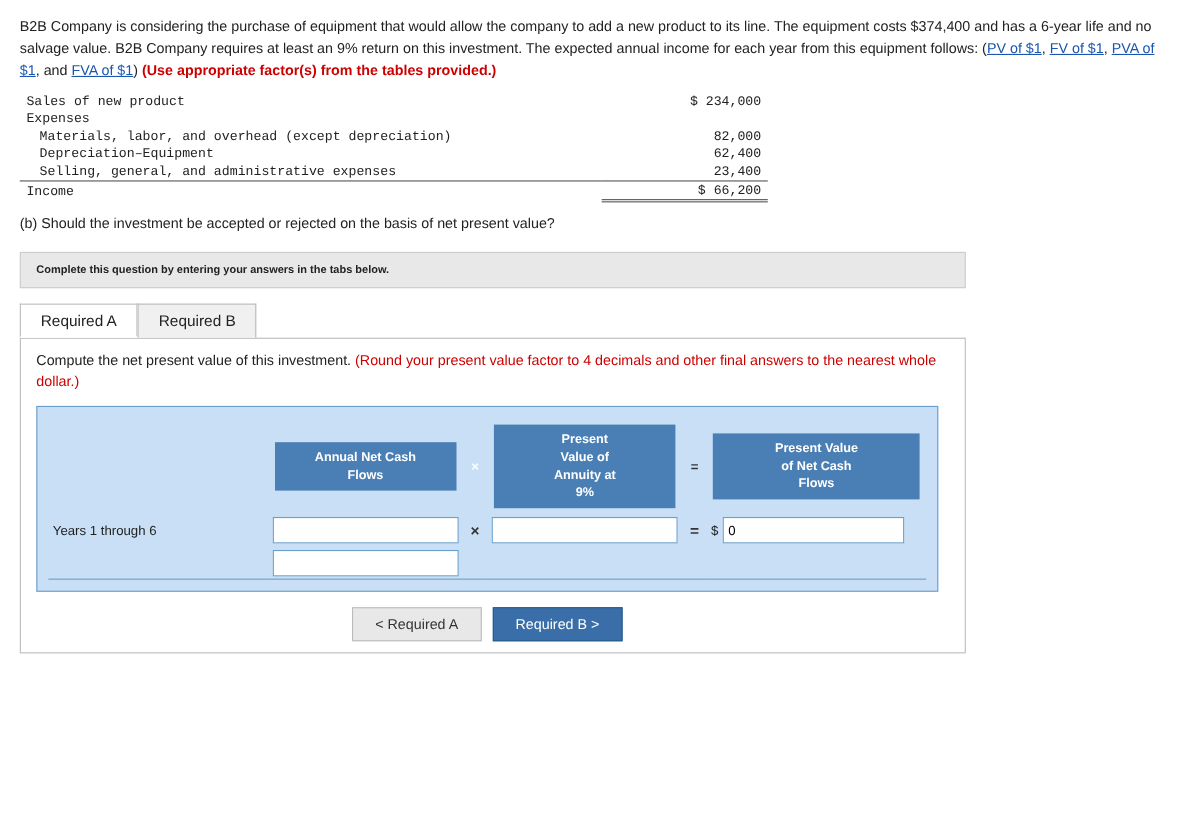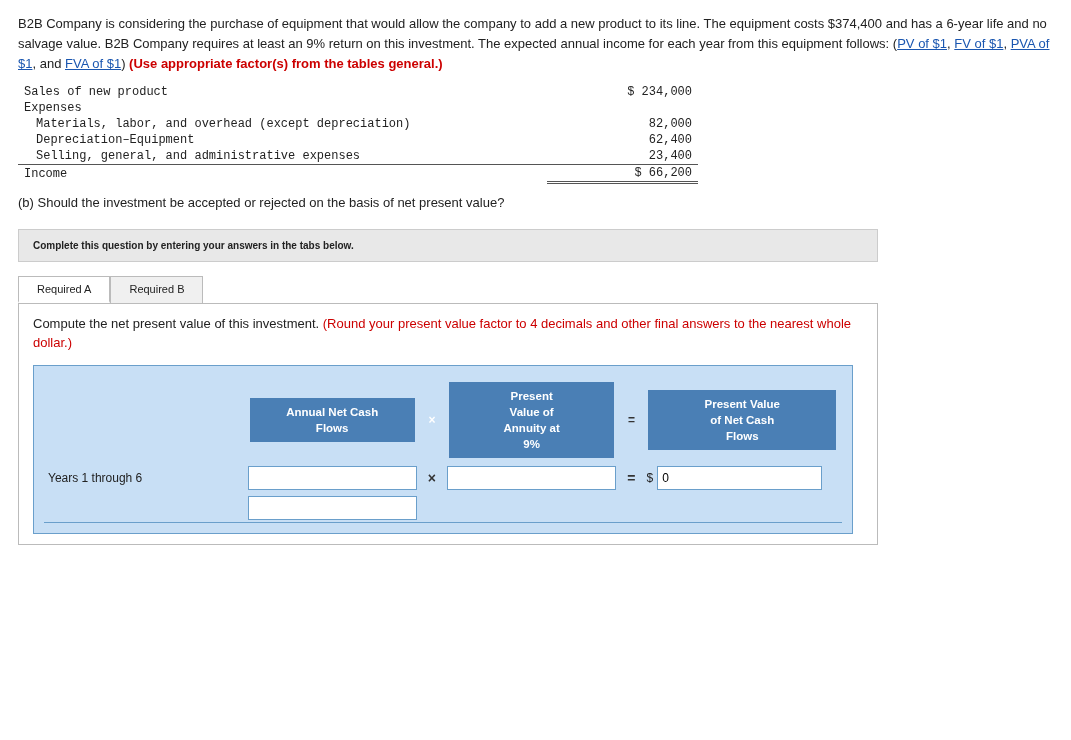--- a/index.html
+++ b/index.html
@@ -53,21 +53,21 @@
     .tabs-row {
       display: flex;
       gap: 0;
       margin-bottom: 0;
     }
     .tab {
       border: 1px solid #bbb;
       background: #f0f0f0;
       padding: 6px 18px;
       cursor: pointer;
-      font-size: 11px;
+      font-size: 14px;
       border-bottom: none;
     }
     .tab.active {
       background: #fff;
       border-bottom: 2px solid #fff;
       font-weight: normal;
       z-index: 1;
     }
 
     .tab-content {
@@ -199,21 +199,21 @@
 <body>
 
 <div class="intro-text">
   B2B Company is considering the purchase of equipment that would allow the company to add a new product to its line. The
   equipment costs $374,400 and has a 6-year life and no salvage value. B2B Company requires at least an 9% return on this investment.
   The expected annual income for each year from this equipment follows:
   (<span class="link">PV of $1</span>,
   <span class="link">FV of $1</span>,
   <span class="link">PVA of $1</span>,
   and <span class="link">FVA of $1</span>)
-  <span class="bold-red">(Use appropriate factor(s) from the tables general.)</span>
+  <span class="bold-red">(Use appropriate factor(s) from the tables provided.)</span>
 </div>
 
 <table class="income-table">
   <tbody>
       <tr>
     <td class="label-col">Sales of new product</td>
     <td class="value-col">$ 234,000</td>
   </tr>
   <tr>
     <td class="label-col">Expenses</td>
@@ -306,13 +306,17 @@
         <td class="col-x"></td>
         <td class="col-pva"></td>
         <td class="col-eq"></td>
         <td class="col-pvcf"></td>
       </tr>
 
     </tbody>
       </table>
   </div>
 
+  <div class="nav-buttons">
+    <button class="btn-req-a">&lt; Required A</button>
+    <button class="btn-req-b">Required B &gt;</button>
+  </div>
 </div>
 
 </body></html>

